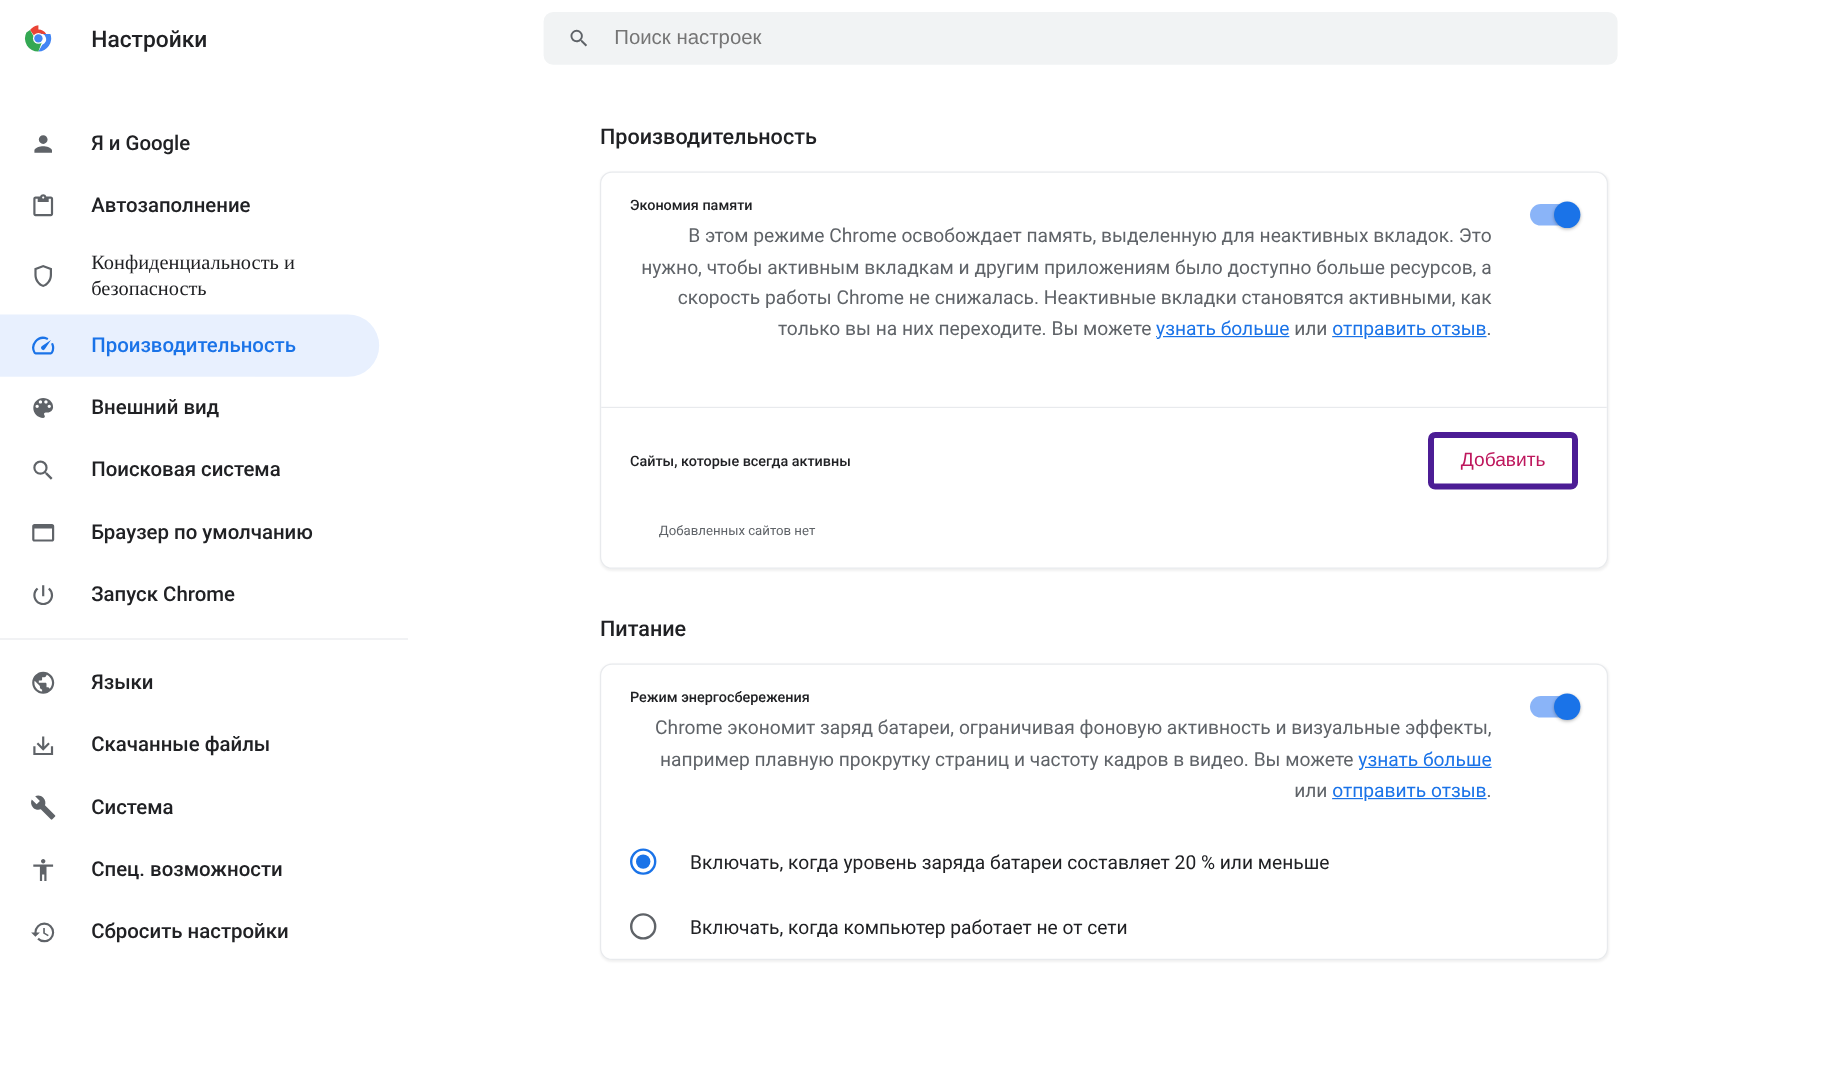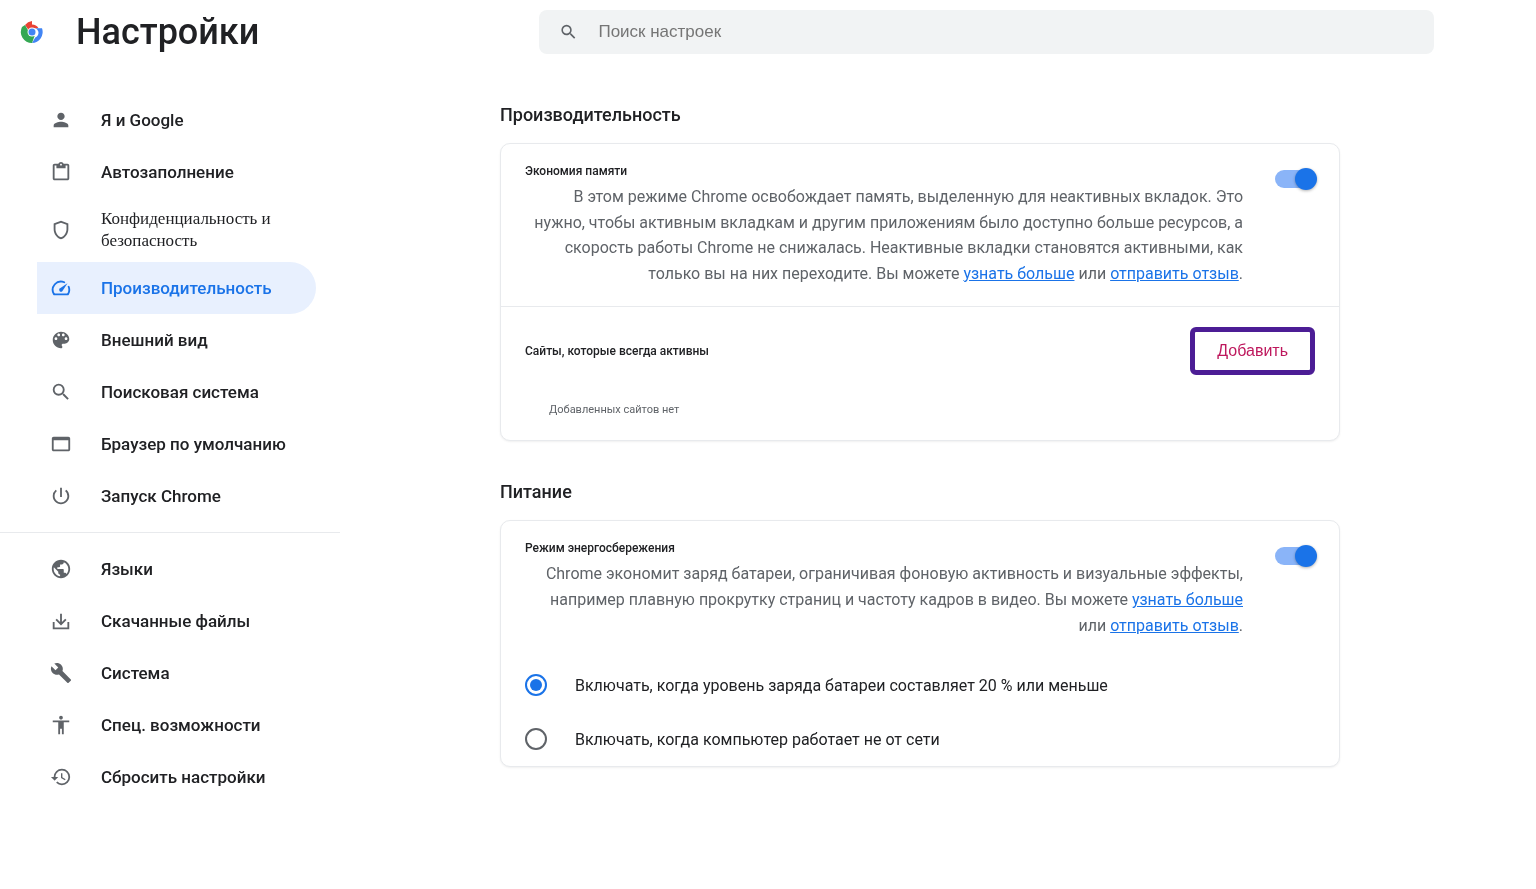--- a/index.html
+++ b/index.html
@@ -16,21 +16,21 @@
   align-items: center;
   height: 64px;
   padding: 0 20px;
 }
 .chrome-logo {
   width: 24px;
   height: 24px;
   margin-right: 32px;
 }
 .app-title {
-  font-size: 36px;
+  font-size: 19px;
   font-weight: 500;
   color: #202124;
   margin-right: 280px;
 }
 .search-bar {
   flex: 1;
   max-width: 895px;
   height: 44px;
   background: #f1f3f4;
   border-radius: 8px;
@@ -49,26 +49,25 @@
 }
 .layout { display: flex; }
 .sidebar {
   width: 340px;
   padding-top: 30px;
 }
 .nav-item {
   display: flex;
   align-items: center;
   height: 52px;
-  padding: 0 12px;
+  padding: 0 24px;
   cursor: pointer;
   color: #202124;
   border-radius: 0 26px 26px 0;
   margin-right: 24px;
-  margin-left: 37px;
 }
 .nav-item.multiline { height: 64px; font-family: Liberation Serif, serif; }
 .nav-item.active {
   background: #e8f0fe;
   color: #1a73e8;
 }
 .nav-icon {
   width: 24px;
   height: 24px;
   display: flex;
@@ -101,21 +100,21 @@
   border-radius: 10px;
   background: #fff;
   box-shadow: 0 1px 2px rgba(60,64,67,0.08);
   margin-bottom: 40px;
 }
 .card-row {
   display: flex;
   align-items: flex-start;
   padding: 20px 24px;
 }
-.card-row + .card-row { border-top: 1px solid #e8eaed; }
+.card-row + .card-row { border-top: 1px solid #e8eaed; margin-top: 33px; }
 .row-text { flex: 1; }
 .row-title {
   font-size: 12px;
   font-weight: 500;
   color: #202124;
   margin-bottom: 6px;
 }
 .row-desc {
   font-size: 16px;
   color: #5f6368;

